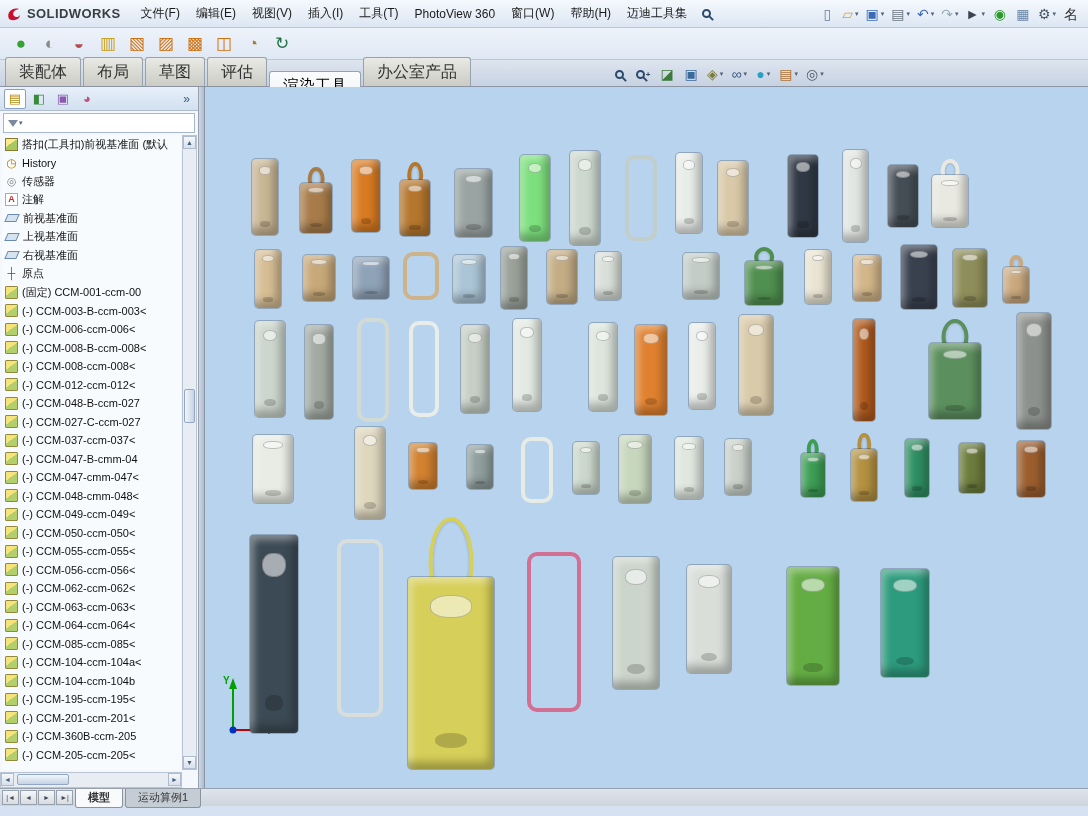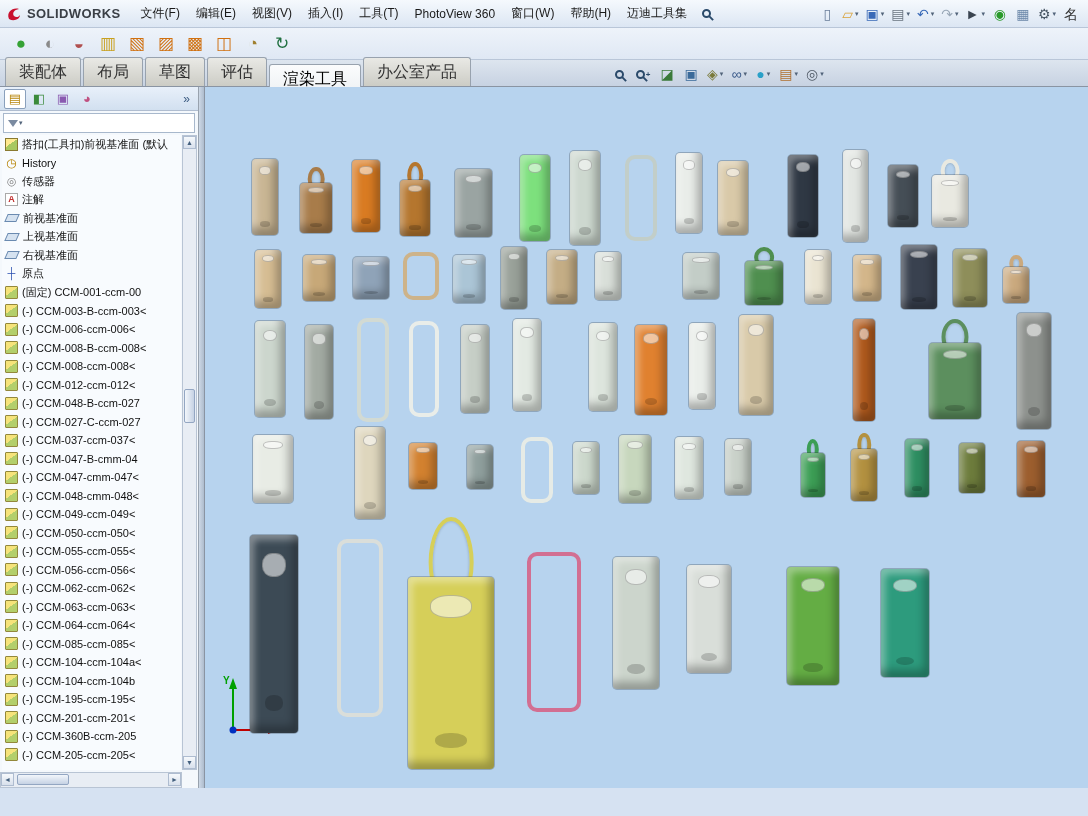--- a/index.html
+++ b/index.html
@@ -28,21 +28,21 @@
     padding:0 8px;background:linear-gradient(#eef3fa,#dfe8f4);border-bottom:1px solid #b9c6d8}
   .toolbar2 .tool{height:26px;min-width:26px}
   .toolbar2 .tool .glyph{font-size:17px}
 
   
   .tabrow{position:absolute;left:0;top:60px;width:100%;height:27px;
     background:linear-gradient(#dde5ef,#c7d2e2);border-bottom:1px solid #8a94a2}
   .tabs{position:absolute;left:5px;bottom:0;display:flex;align-items:flex-end}
   .tab{padding:4px 13px 3px;margin-right:2px;font-size:16px;color:#333;white-space:nowrap;
     background:linear-gradient(#e9e9e5,#ccccc5);border:1px solid #98a2ae;border-bottom:none;border-radius:3px 3px 0 0}
-  .tab.active{background:linear-gradient(#fbfcfd,#eef1f4);color:#000;position:relative;top:7px;}
+  .tab.active{background:linear-gradient(#fbfcfd,#eef1f4);color:#000;position:relative;top:14px;}
   .viewtools{position:absolute;left:608px;top:3px;display:flex;align-items:center;gap:2px}
 
   
   .panel{position:absolute;left:0;top:87px;width:199px;height:701px;background:#f4f8fc;border-right:1px solid #98a2ae}
   .panel-tabs{height:24px;display:flex;align-items:center;gap:2px;padding:0 4px;
     background:linear-gradient(#e8f0fa,#d2e0f0);border-bottom:1px solid #b0bdd0}
   .ptab{width:22px;height:20px;display:inline-flex;align-items:center;justify-content:center;
     border:1px solid transparent;border-radius:2px;font-size:13px}
   .ptab.active{background:#fff;border-color:#8aa0bc}
   .chev{margin-left:auto;font-size:12px;color:#3a5a80;padding:0 4px;cursor:default}
@@ -802,15 +802,27 @@
         </span>
       </div>
       <div class="model t-plate" style="left: 676px; top: 482px; width: 48px; height: 108px; --c: #2d9b7d;">
         <span class="mbody">
           <span class="hole"></span>
           <span class="slot"></span>
         </span>
       </div>
     </div>
 
+  <div class="sheetrow">
+    <span id="sheetnav" style="display:inline-flex">
+        <span class="navbtn">|◄</span>
+        <span class="navbtn">◄</span>
+        <span class="navbtn">►</span>
+        <span class="navbtn">►|</span>
+      </span>
+    <span id="sheettabs" style="display:inline-flex">
+        <span class="stab active">模型</span>
+        <span class="stab">运动算例1</span>
+      </span>
+  </div>
 
 
 </div>
 
 </body></html>

